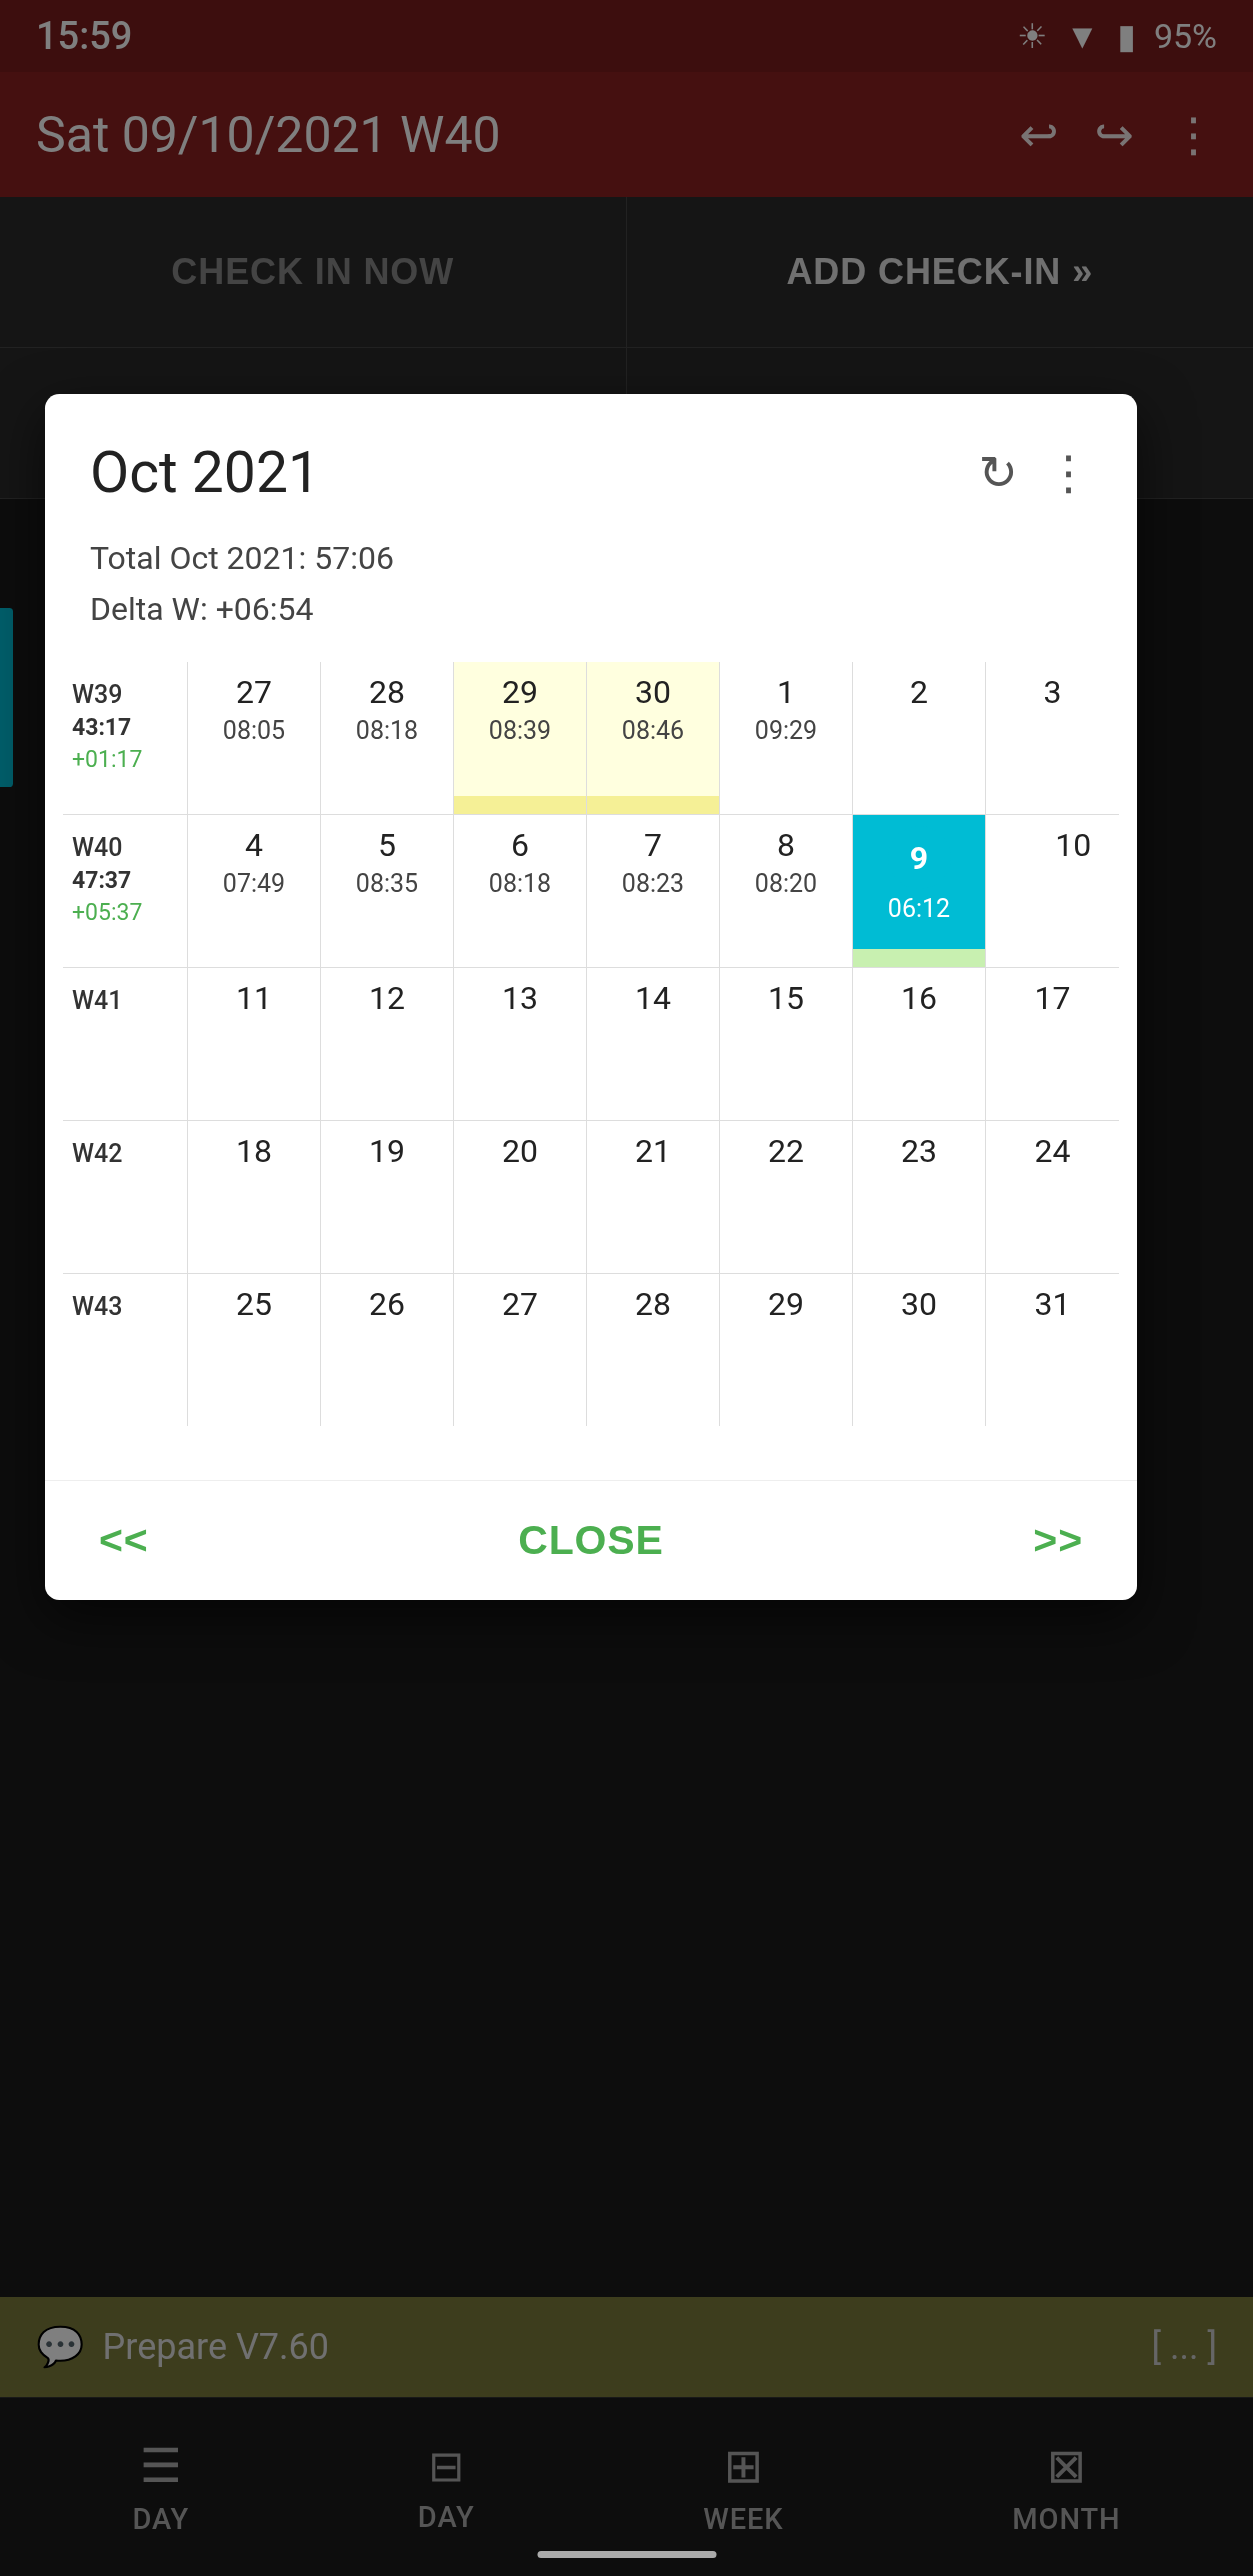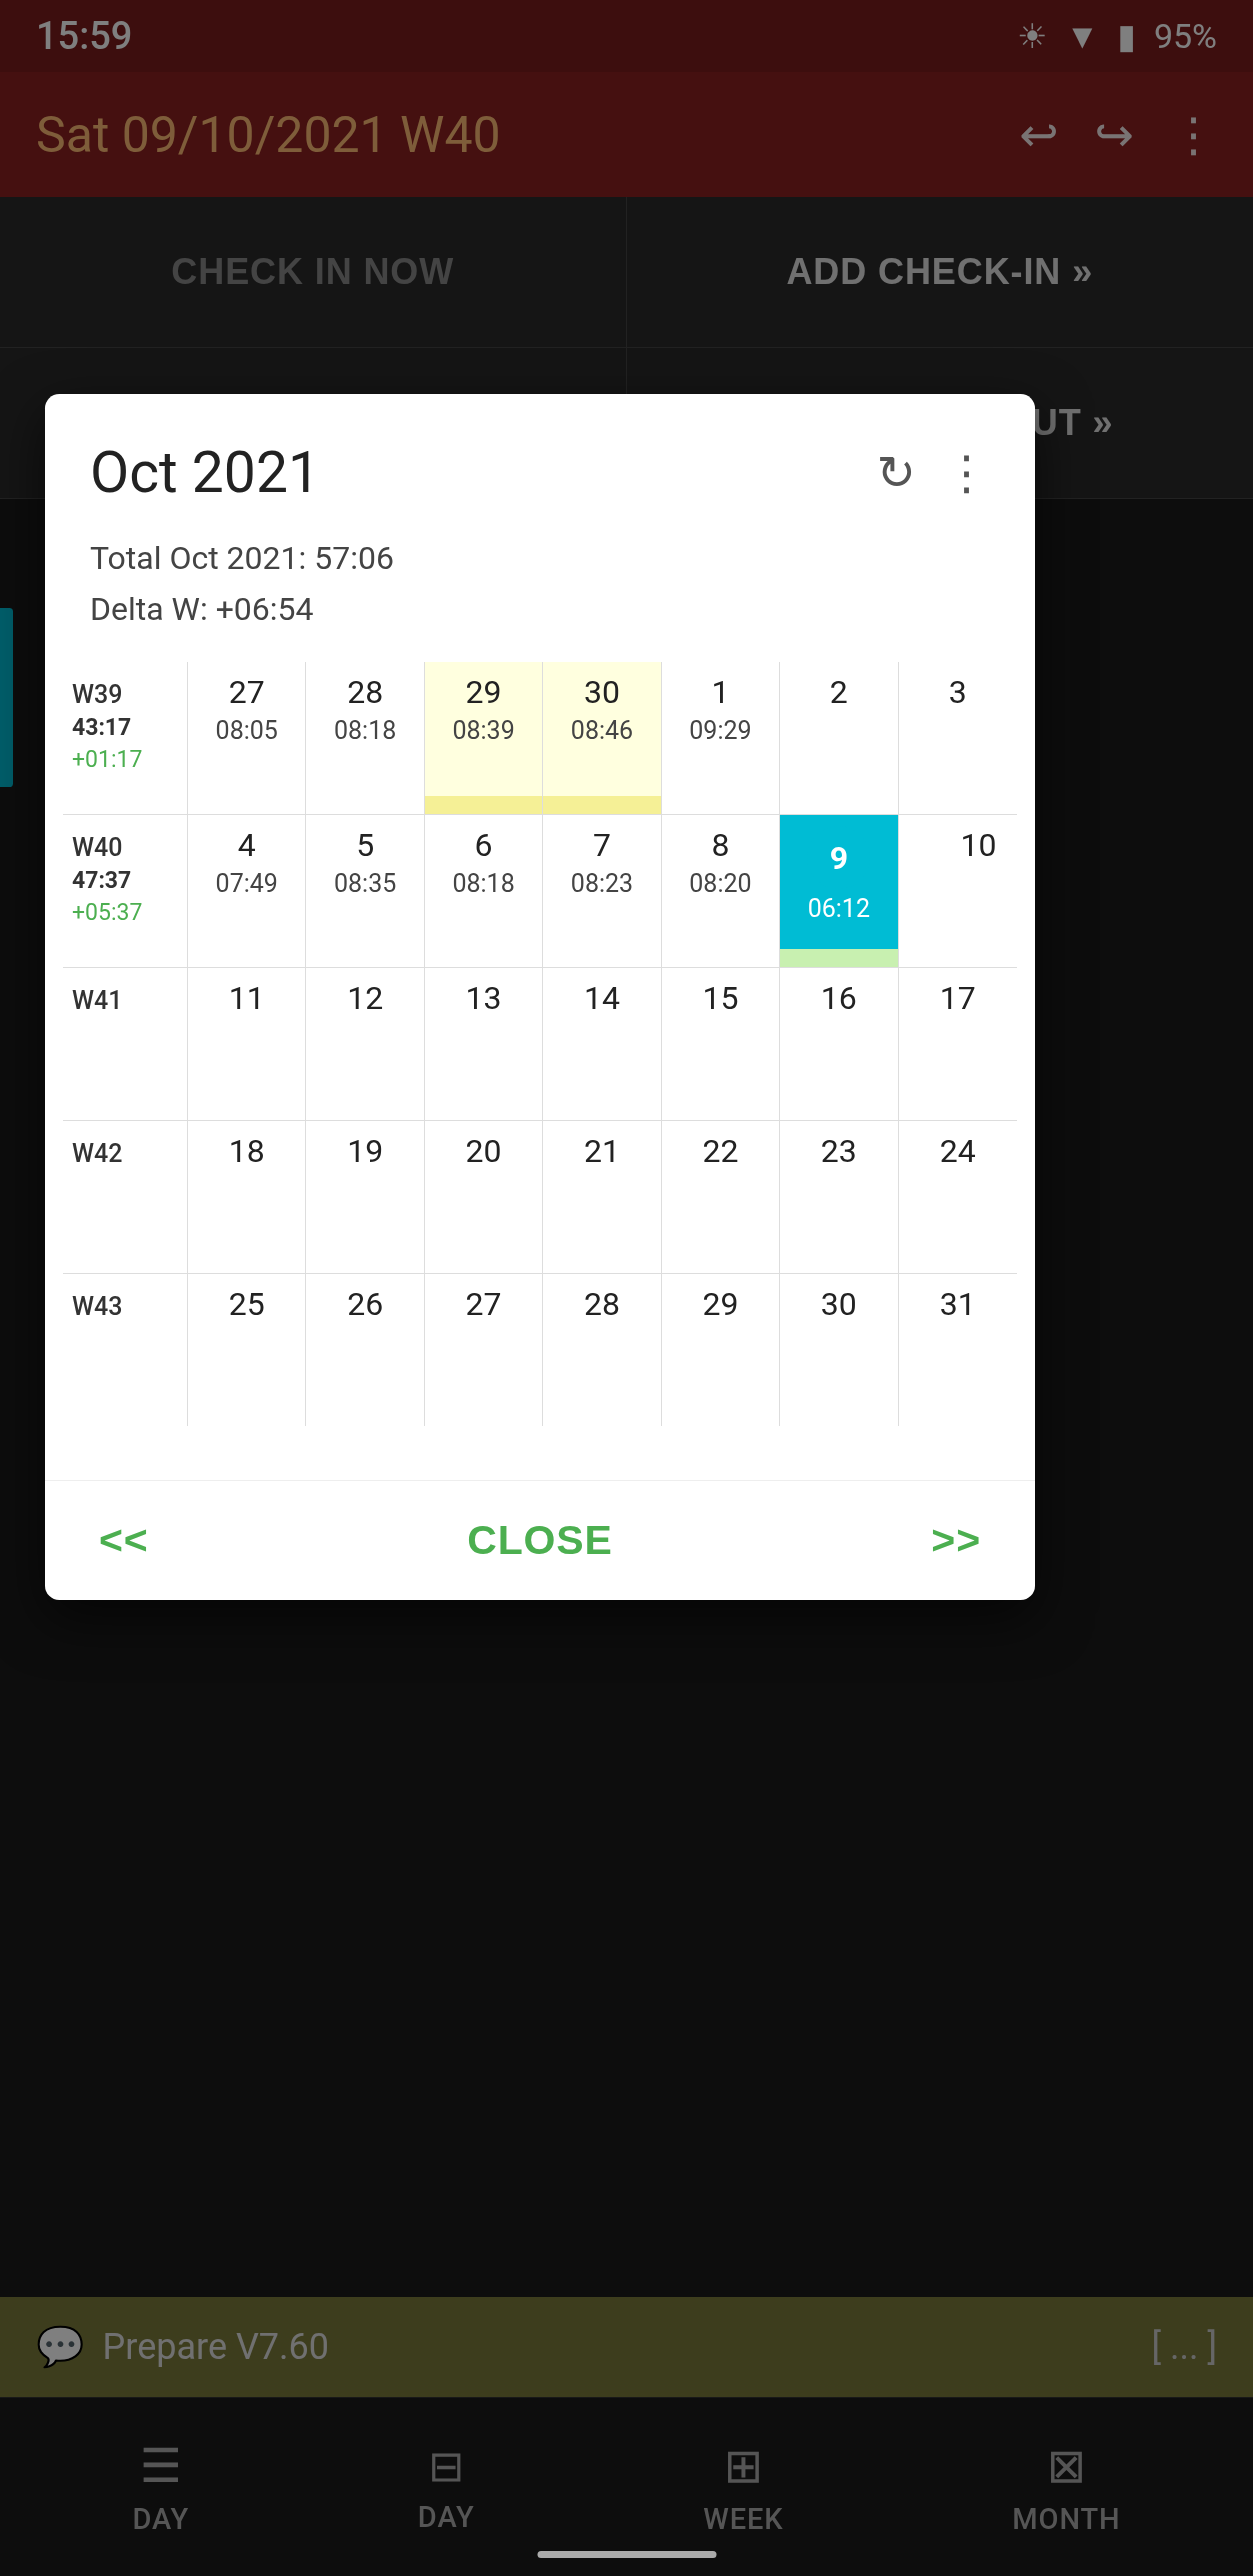--- a/index.html
+++ b/index.html
@@ -39,21 +39,21 @@
       height: 125px;
       display: flex;
       align-items: center;
       justify-content: space-between;
       padding: 0 36px;
       color: white;
     }
     .header-title {
       font-size: 50px;
       font-weight: 400;
-      color: #fdba74;
+      color: #ffffff;
     }
     .header-icons {
       display: flex;
       gap: 36px;
       align-items: center;
     }
     .header-icon {
       font-size: 47px;
       color: white;
       opacity: 0.9;
@@ -102,21 +102,21 @@
       top: 0; left: 0; right: 0; bottom: 0;
       background: rgba(0,0,0,0.5);
       z-index: 10;
     }
 
     
     .modal {
       position: absolute;
       top: 394px;
       left: 45px;
-      width: 990px;
+      width: 1092px;
       background: white;
       border-radius: 14.3px;
       z-index: 20;
       overflow: hidden;
       box-shadow: 0 18px 54px rgba(0,0,0,0.6);
     }
 
     .modal-header {
       padding: 45px 45px 18px;
       display: flex;

